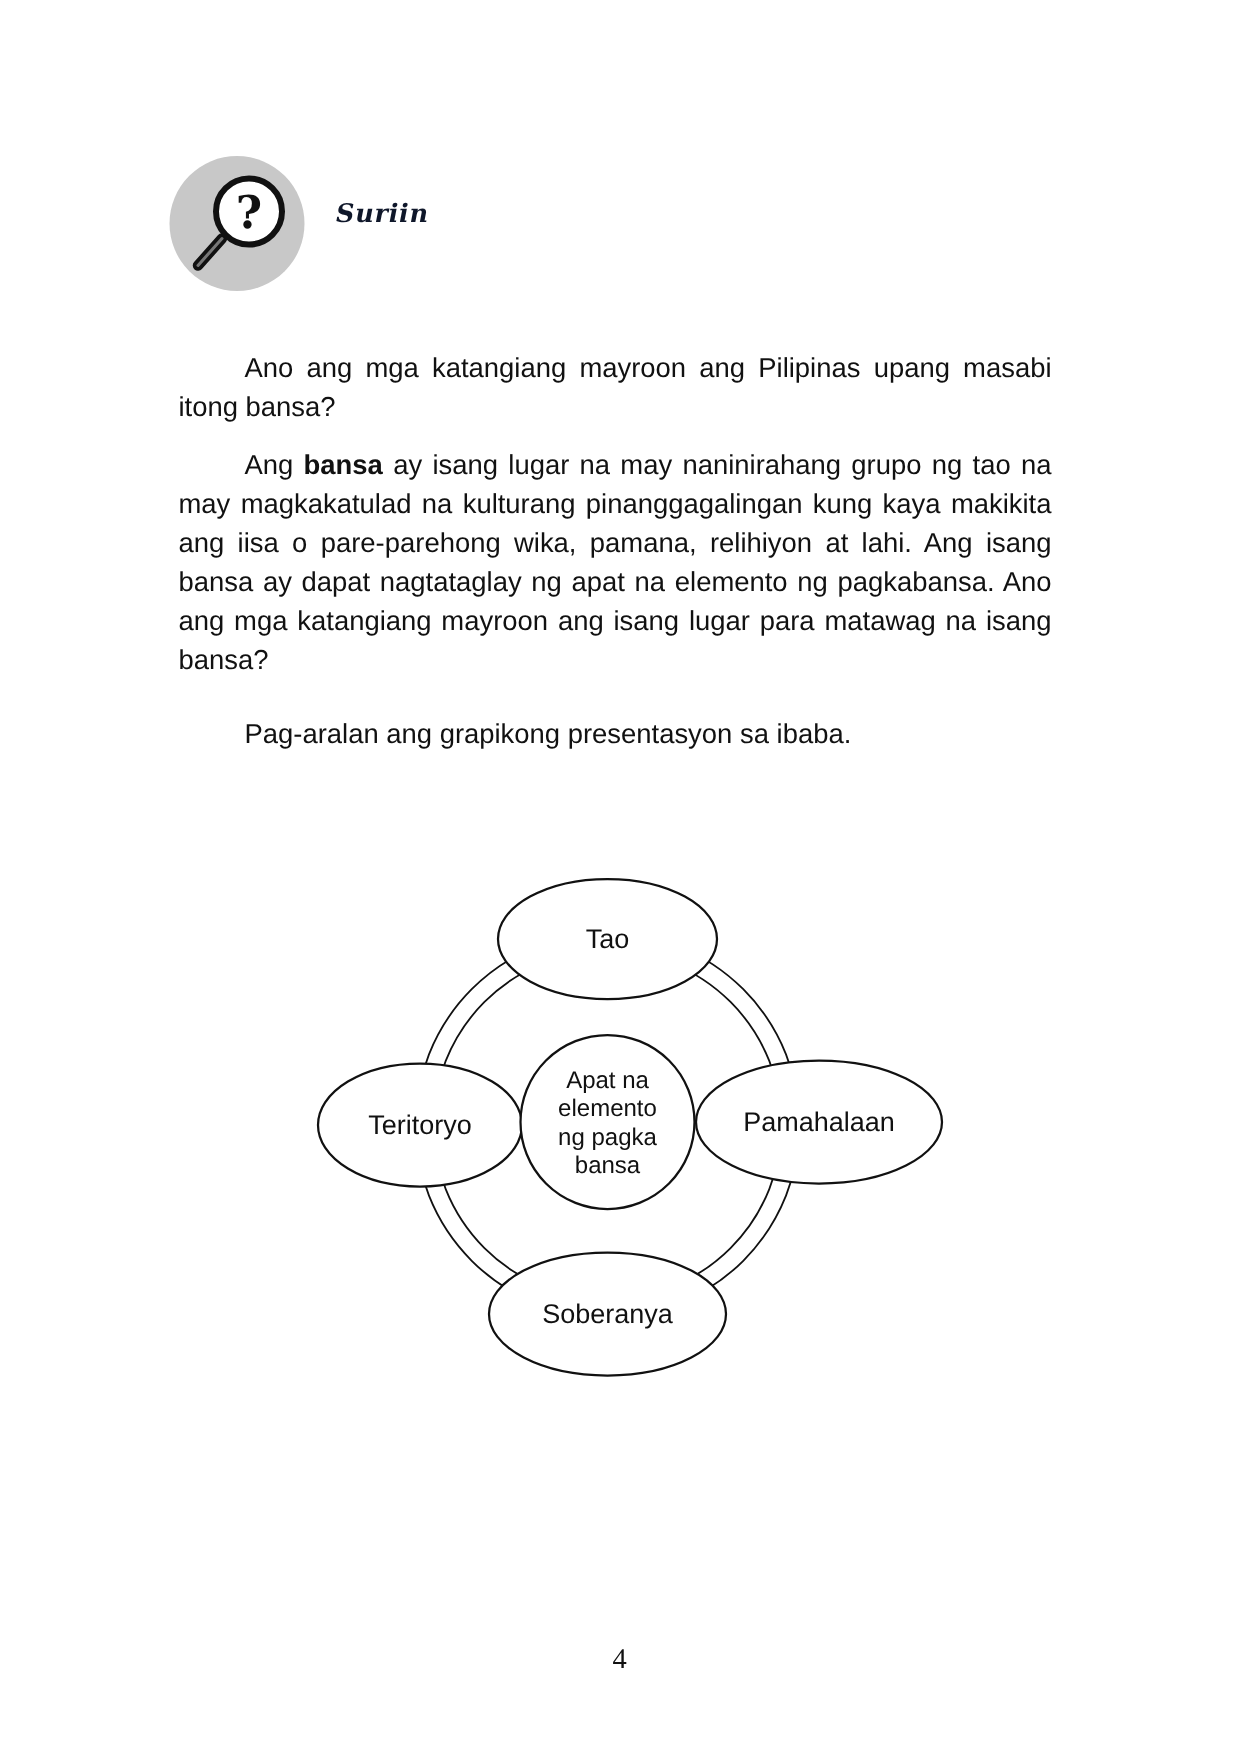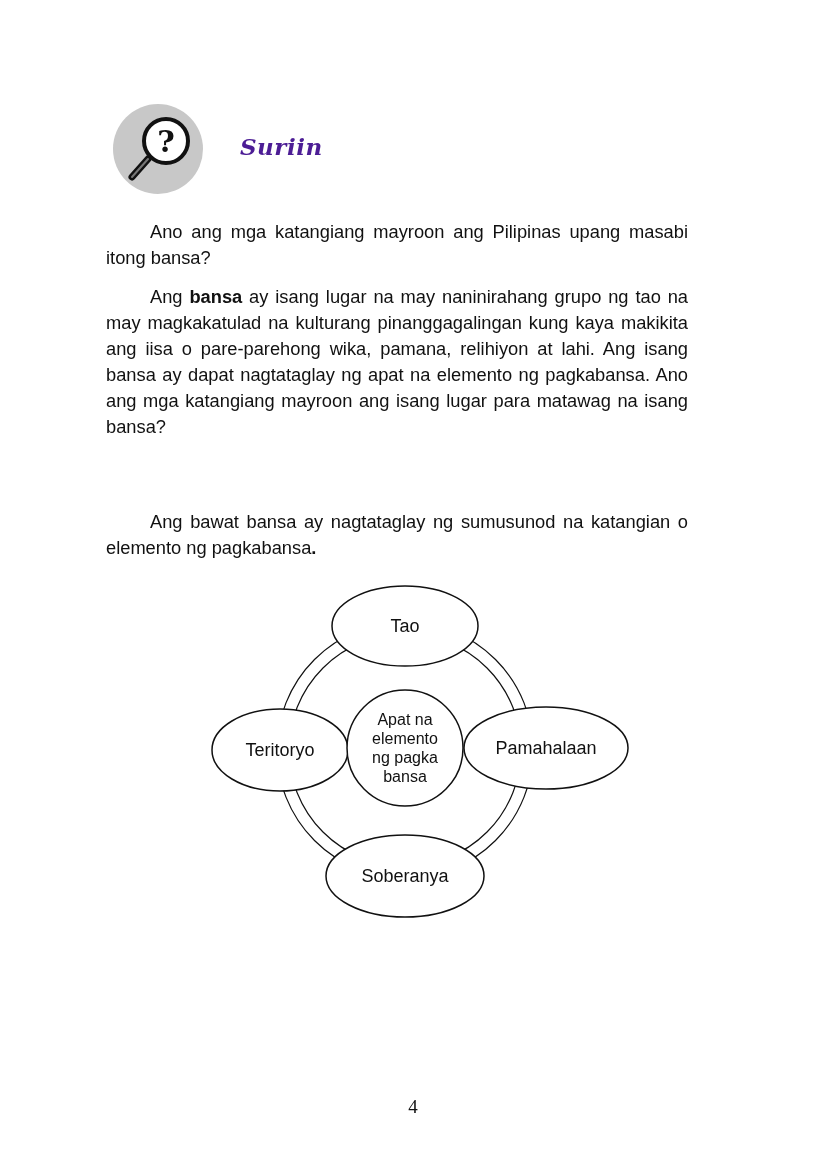--- a/index.html
+++ b/index.html
@@ -1,27 +1,27 @@
 <!DOCTYPE html>
 <html><head>
 <meta charset="utf-8">
 <style>
   html, body { margin: 0; padding: 0; background: #ffffff; }
   body { width: 826px; height: 1169px; position: relative; overflow: hidden; color: #111; }
   .page { position: absolute; left: 0; top: 0; width: 826px; height: 1169px; background: #fff; }
   .header-icon { position: absolute; left: 110px; top: 101px; width: 96px; height: 96px; }
   .section-title {
-    position: absolute; left: 240px; top: 133px;
+    position: absolute; left: 224px; top: 133px;
     font-family: "DejaVu Serif", serif; font-weight: bold; font-style: italic;
-    font-size: 23px; letter-spacing: 0.5px; color: #4c1d95;
+    font-size: 17px; letter-spacing: 0.5px; color: #0f172a;
   }
   .para {
     position: absolute; left: 106px; width: 582px;
     font-family: "Liberation Sans", sans-serif; font-size: 18.3px; line-height: 26px;
-    text-align: justify; margin: 0; color: #111;
+    text-align: justify; margin: 13px; color: #111;
   }
   .para .indent { display: inline-block; width: 44px; }
   .p1 { top: 219px; }
   .p2 { top: 284px; }
   .p3 { top: 463px; }
   .p4 { top: 509px; }
   .p5 { top: 957px; }
   .diagram { position: absolute; left: 200px; top: 580px; width: 440px; height: 345px; }
   .diagram text { font-family: "Liberation Sans", sans-serif; fill: #111; }
   .page-number {
@@ -41,22 +41,22 @@
     <circle cx="56" cy="40" r="22" fill="#ffffff" stroke="#111" stroke-width="4"></circle>
     <text x="56" y="51" text-anchor="middle" font-family="DejaVu Serif, serif" font-weight="bold" font-size="30" fill="#111">?</text>
   </svg>
 
   <div class="section-title">Suriin</div>
 
   <p class="para p1"><span class="indent"></span><span>Ano ang mga katangiang mayroon ang Pilipinas upang masabi itong bansa?</span></p>
 
   <p class="para p2"><span class="indent"></span><span>Ang </span><b>bansa</b><span> ay isang lugar na may naninirahang grupo ng tao na may magkakatulad na kulturang pinanggagalingan kung kaya makikita ang iisa o pare-parehong wika, pamana, relihiyon at lahi. Ang isang bansa ay dapat nagtataglay ng apat na elemento ng pagkabansa.  Ano ang mga katangiang mayroon ang isang lugar para matawag na isang bansa?</span></p>
 
+  <p class="para p3"><span class="indent"></span><span>Pag-aralan ang grapikong presentasyon sa ibaba.</span></p>
 
-  <p class="para p4"><span class="indent"></span><span>Ang bawat bansa ay nagtataglay ng sumusunod na katangian o elemento ng pagkabansa</span><b>.</b></p>
 
   <svg class="diagram" viewBox="200 580 440 345">
     <circle cx="405" cy="750" r="128" fill="none" stroke="#111" stroke-width="1.2"></circle>
     <circle cx="405" cy="750" r="116" fill="none" stroke="#111" stroke-width="1.2"></circle>
 
     <ellipse cx="405" cy="626" rx="73" ry="40" fill="#fff" stroke="#111" stroke-width="1.5"></ellipse>
     <text x="405" y="632" text-anchor="middle" font-size="18">Tao</text>
 
     <ellipse cx="280" cy="750" rx="68" ry="41" fill="#fff" stroke="#111" stroke-width="1.5"></ellipse>
     <text x="280" y="756" text-anchor="middle" font-size="18">Teritoryo</text>

